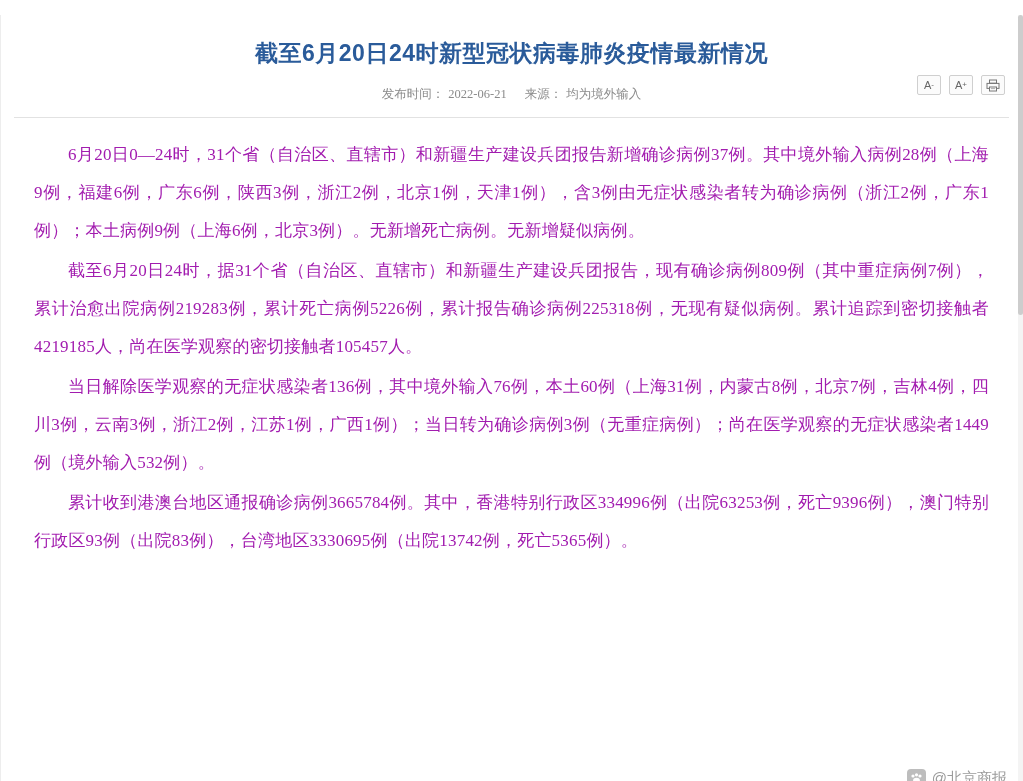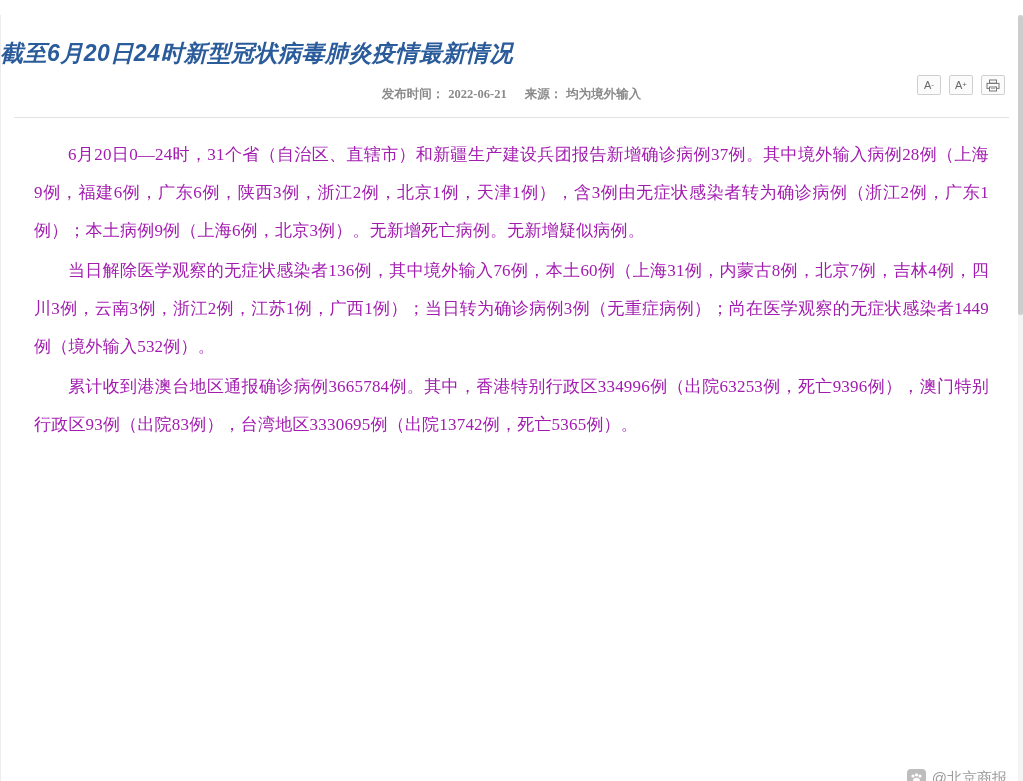--- a/index.html
+++ b/index.html
@@ -13,39 +13,38 @@
     overflow: hidden;
     position: relative;
   }
   .page {
     width: 1023px;
     height: 781px;
     position: relative;
     padding: 0;
   }
   .article-title {
+    text-align: center;
     font-size: 23px;
     font-weight: bold;
     color: #2a5b9a;
     letter-spacing: 0.5px;
     padding-top: 22px;
     line-height: 1.4;
     font-family: "Liberation Sans", "DejaVu Sans", sans-serif;
-    font-style: italic;
   }
   .meta-row {
     display: flex;
     align-items: flex-end;
     justify-content: center;
     gap: 18px;
     margin-top: 16px;
     font-size: 12.5px;
     color: #8a8a8a;
     position: relative;
-    font-weight: bold;
   }
   .meta-item { white-space: nowrap; }
   .meta-label { color: #8a8a8a; }
   .meta-value { color: #8a8a8a; margin-left: 4px; }
 
   .tool-btns {
     position: absolute;
     right: 18px;
     top: 60px;
     display: flex;
@@ -171,20 +170,21 @@
         <rect x="3.5" y="8" width="7" height="4" fill="#fff" stroke="#777" stroke-width="1"></rect>
         <rect x="4.8" y="9.3" width="4.4" height="0.8" fill="#999"></rect>
       </svg>
     </div>
   </div>
 
   <div class="divider"></div>
 
   <div class="body-wrap">
     <p class="para">6月20日0—24时，31个省（自治区、直辖市）和新疆生产建设兵团报告新增确诊病例37例。其中境外输入病例28例（上海9例，福建6例，广东6例，陕西3例，浙江2例，北京1例，天津1例），含3例由无症状感染者转为确诊病例（浙江2例，广东1例）；本土病例9例（上海6例，北京3例）。无新增死亡病例。无新增疑似病例。</p>
+    <p class="para">截至6月20日24时，据31个省（自治区、直辖市）和新疆生产建设兵团报告，现有确诊病例809例（其中重症病例7例），累计治愈出院病例219283例，累计死亡病例5226例，累计报告确诊病例225318例，无现有疑似病例。累计追踪到密切接触者4219185人，尚在医学观察的密切接触者105457人。</p>
     <p class="para">当日解除医学观察的无症状感染者136例，其中境外输入76例，本土60例（上海31例，内蒙古8例，北京7例，吉林4例，四川3例，云南3例，浙江2例，江苏1例，广西1例）；当日转为确诊病例3例（无重症病例）；尚在医学观察的无症状感染者1449例（境外输入532例）。</p>
     <p class="para">累计收到港澳台地区通报确诊病例3665784例。其中，香港特别行政区334996例（出院63253例，死亡9396例），澳门特别行政区93例（出院83例），台湾地区3330695例（出院13742例，死亡5365例）。</p>
   </div>
 
   <div class="watermark">
     <span class="wm-logo">
       <svg width="13" height="13" viewBox="0 0 13 13">
         <circle cx="3" cy="4" r="1.6" fill="#fff"></circle>
         <circle cx="6.5" cy="2.8" r="1.6" fill="#fff"></circle>
         <circle cx="10" cy="4" r="1.6" fill="#fff"></circle>

